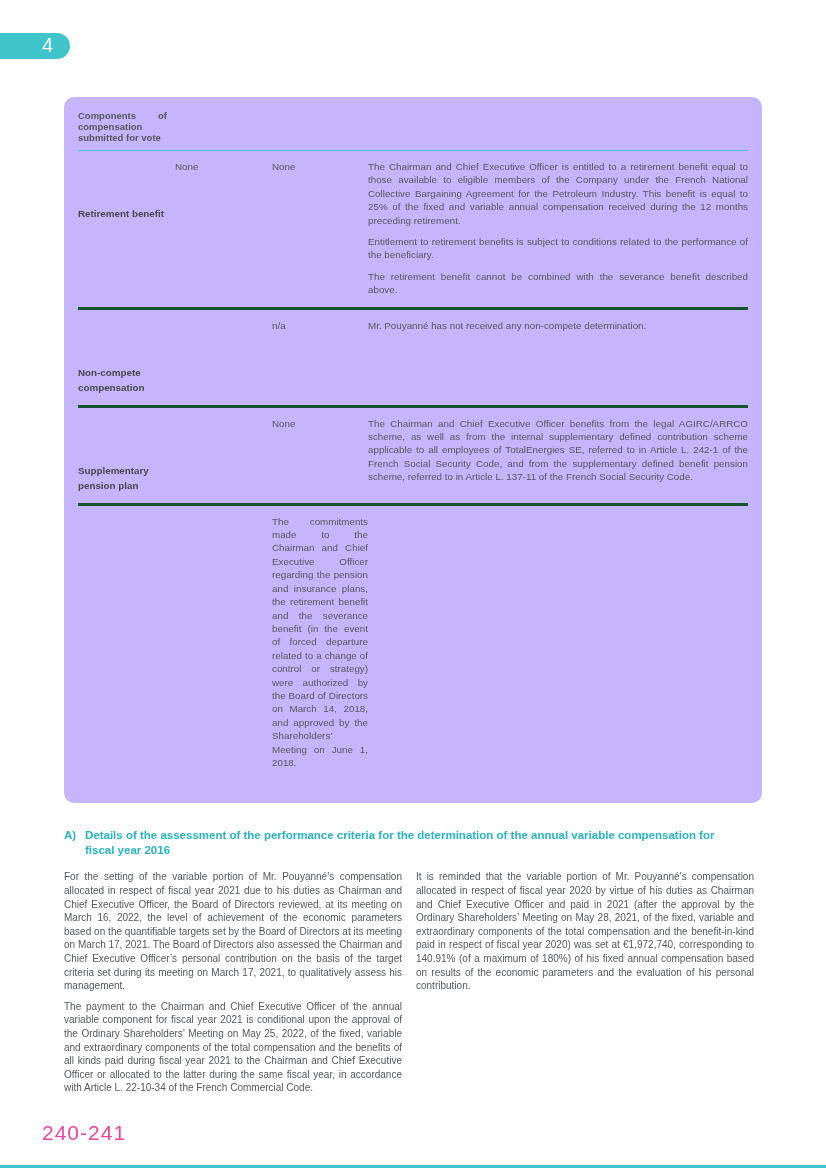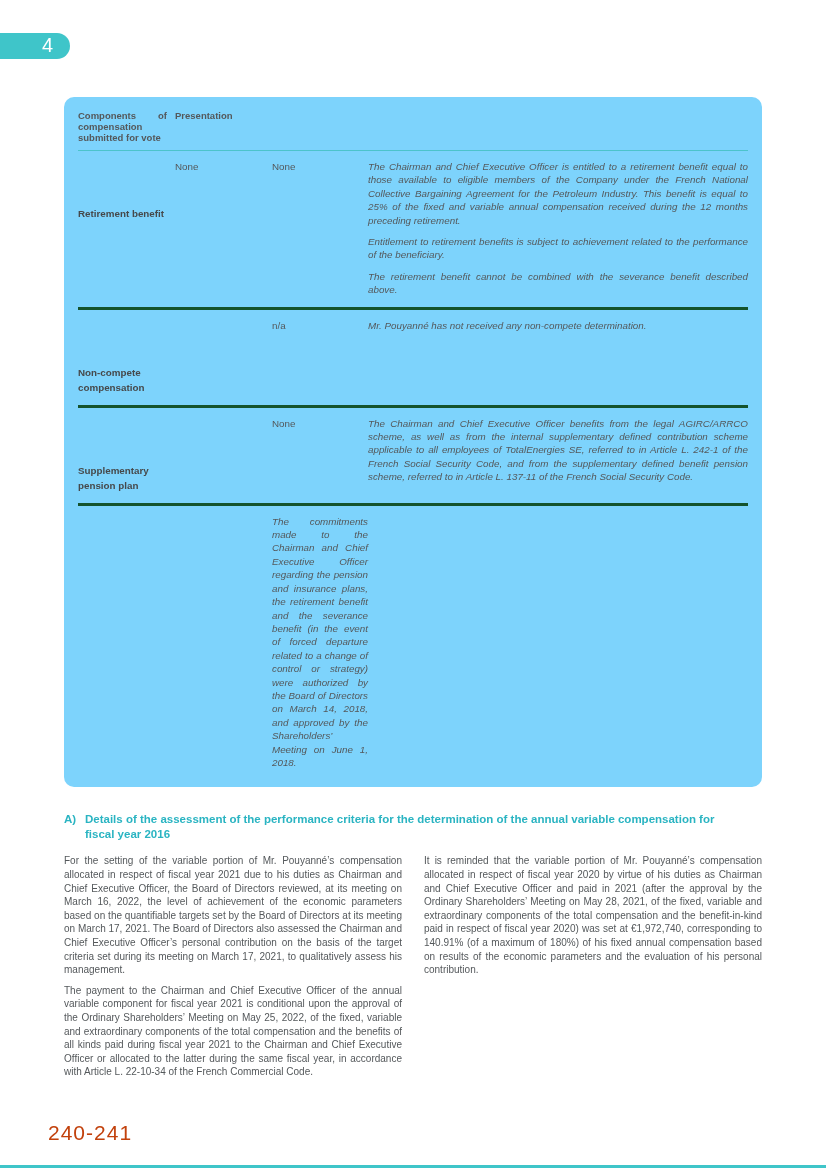--- a/index.html
+++ b/index.html
@@ -22,23 +22,23 @@
     font-size: 20px; line-height: 25px;
     text-align: right;
     padding-right: 17px;
     box-sizing: border-box;
   }
 
   .content { padding: 97px 64px 0 64px; }
 
   
   .table-card {
-    background: #7dd3fc;
+    background: #c4b5fd;
     border-radius: 10px;
-    padding: 13px 14px 8px 14px;
+    padding: 13px 14px 24px 14px;
     box-sizing: border-box;
     width: 698px;
   }
   .t-grid {
     display: grid;
     grid-template-columns: 97px 97px 96px 1fr;
   }
   .t-header {
     font-weight: bold;
     font-size: 9.5px; line-height: 11px;
@@ -56,79 +56,77 @@
     font-weight: bold;
     color: #46494b;
     line-height: 15px;
     padding-right: 10px;
     margin-top: 46px;
   }
   .cell-amount { padding-right: 10px; }
   .cell-pres p {
     margin: 0 0 8px 0;
     text-align: justify;
-    font-style: italic;
   }
   .cell-pres p:last-child { margin-bottom: 0; }
 
   
   .section-heading {
     display: flex;
     margin-top: 25px;
     color: #2ab4c2;
     font-weight: bold;
     font-size: 11.5px; line-height: 14.5px;
   }
   .section-heading .marker { width: 21px; flex-shrink: 0; }
   .section-heading .title { max-width: 645px; }
 
   
   .columns {
     display: flex;
-    gap: 22px;
+    gap: 14px;
     margin-top: 13px;
     font-size: 10px; line-height: 13.6px;
   }
   .col { width: 338px; }
   .col p { margin: 0 0 7px 0; text-align: justify; }
 
   
   .page-number {
-    position: absolute; left: 48px; top: 1121px;
+    position: absolute; left: 42px; top: 1121px;
     font-size: 21px;
     letter-spacing: 1px;
-    color: #c2410c;
+    color: #ec4899;
   }
   .bottom-bar {
     position: absolute; left: 0; bottom: 0;
     width: 100%; height: 3px;
     background: #3fc5c9;
   }
 </style>
 </head>
 <body>
 
 <div class="chapter-badge">4</div>
 
 <div class="content">
 
   <div class="table-card">
 
     <div class="t-grid t-header">
       <div class="hcell">Components of compensation submitted for vote</div>
-      <div class="hcell">Presentation</div>
     </div>
 
     <div class="t-grid t-row">
       <div class="cell-label">Retirement benefit</div>
       <div class="cell-amount">None</div>
       <div class="cell-amount">None</div>
       <div class="cell-pres">
         <p>The Chairman and Chief Executive Officer is entitled to a retirement benefit equal to those available to eligible members of the Company under the French National Collective Bargaining Agreement for the Petroleum Industry. This benefit is equal to 25% of the fixed and variable annual compensation received during the 12 months preceding retirement.</p>
-        <p>Entitlement to retirement benefits is subject to achievement related to the performance of the beneficiary.</p>
+        <p>Entitlement to retirement benefits is subject to conditions related to the performance of the beneficiary.</p>
         <p>The retirement benefit cannot be combined with the severance benefit described above.</p>
       </div>
     </div>
 
     <div class="t-grid t-row">
       <div class="cell-label">Non-compete compensation</div>
       <div class="cell-amount"></div>
       <div class="cell-amount">n/a</div>
       <div class="cell-pres">
         <p>Mr. Pouyanné has not received any non-compete determination.</p>

